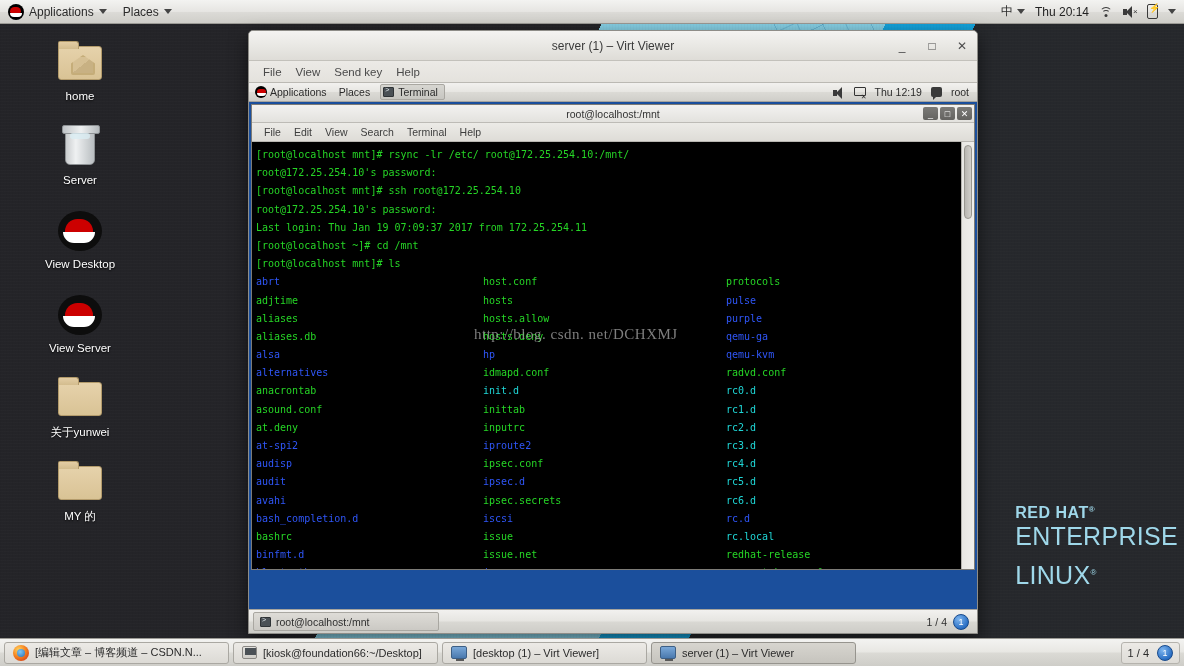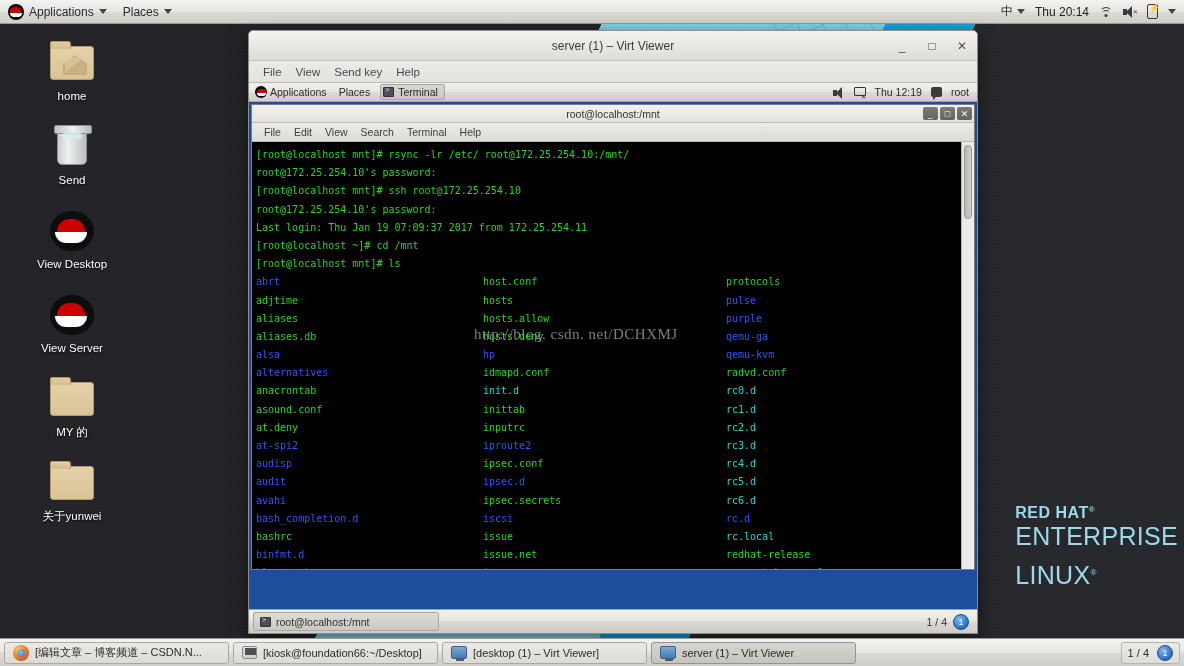--- a/index.html
+++ b/index.html
@@ -141,21 +141,21 @@
     width: 11px; height: 15px;
     border: 1.5px solid #3a3a3a; border-radius: 2px;
   }
   .batt-ico::after {
     content: "⚡"; position: absolute;
     left: 1px; top: -2px; font-size: 9px; color: #3a3a3a;
   }
 
   
   #desktop-icons {
-    position: absolute; top: 36px; left: 22px;
+    position: absolute; top: 36px; left: 30px;
     width: 100px;
     display: flex; flex-direction: column; align-items: center;
     gap: 14px;
   }
   .dicon { width: 96px; text-align: center; cursor: default; padding: 3px 0; }
   .dicon .glyph { height: 48px; display: flex; align-items: center; justify-content: center; }
   .dicon .lbl {
     color: #fff; font-size: 11.5px; margin-top: 3px;
     text-shadow: 0 1px 2px rgba(0,0,0,.9);
     line-height: 13px; word-break: break-word;
@@ -518,49 +518,49 @@
     <div class="glyph">
         <div class="folder home"></div>
       </div>
     <div class="lbl">home</div>
   </div>
 
   <div class="dicon">
     <div class="glyph">
         <div class="trash"></div>
       </div>
-    <div class="lbl">Send</div>
+    <div class="lbl">Server</div>
   </div>
 
   <div class="dicon">
     <div class="glyph">
         <div class="rhhat"></div>
       </div>
     <div class="lbl">View Desktop</div>
   </div>
 
   <div class="dicon">
     <div class="glyph">
         <div class="rhhat"></div>
       </div>
     <div class="lbl">View Server</div>
   </div>
 
   <div class="dicon">
     <div class="glyph">
         <div class="folder"></div>
       </div>
-    <div class="lbl">MY 的</div>
+    <div class="lbl">关于yunwei</div>
   </div>
 
   <div class="dicon">
     <div class="glyph">
         <div class="folder"></div>
       </div>
-    <div class="lbl">关于yunwei</div>
+    <div class="lbl">MY 的</div>
   </div>
 
 </div>
 
 <div id="top-panel">
 
   <div class="menu">
     <span class="rh-logo"></span>
     <span>Applications</span>
     <span class="caret-down"></span>

